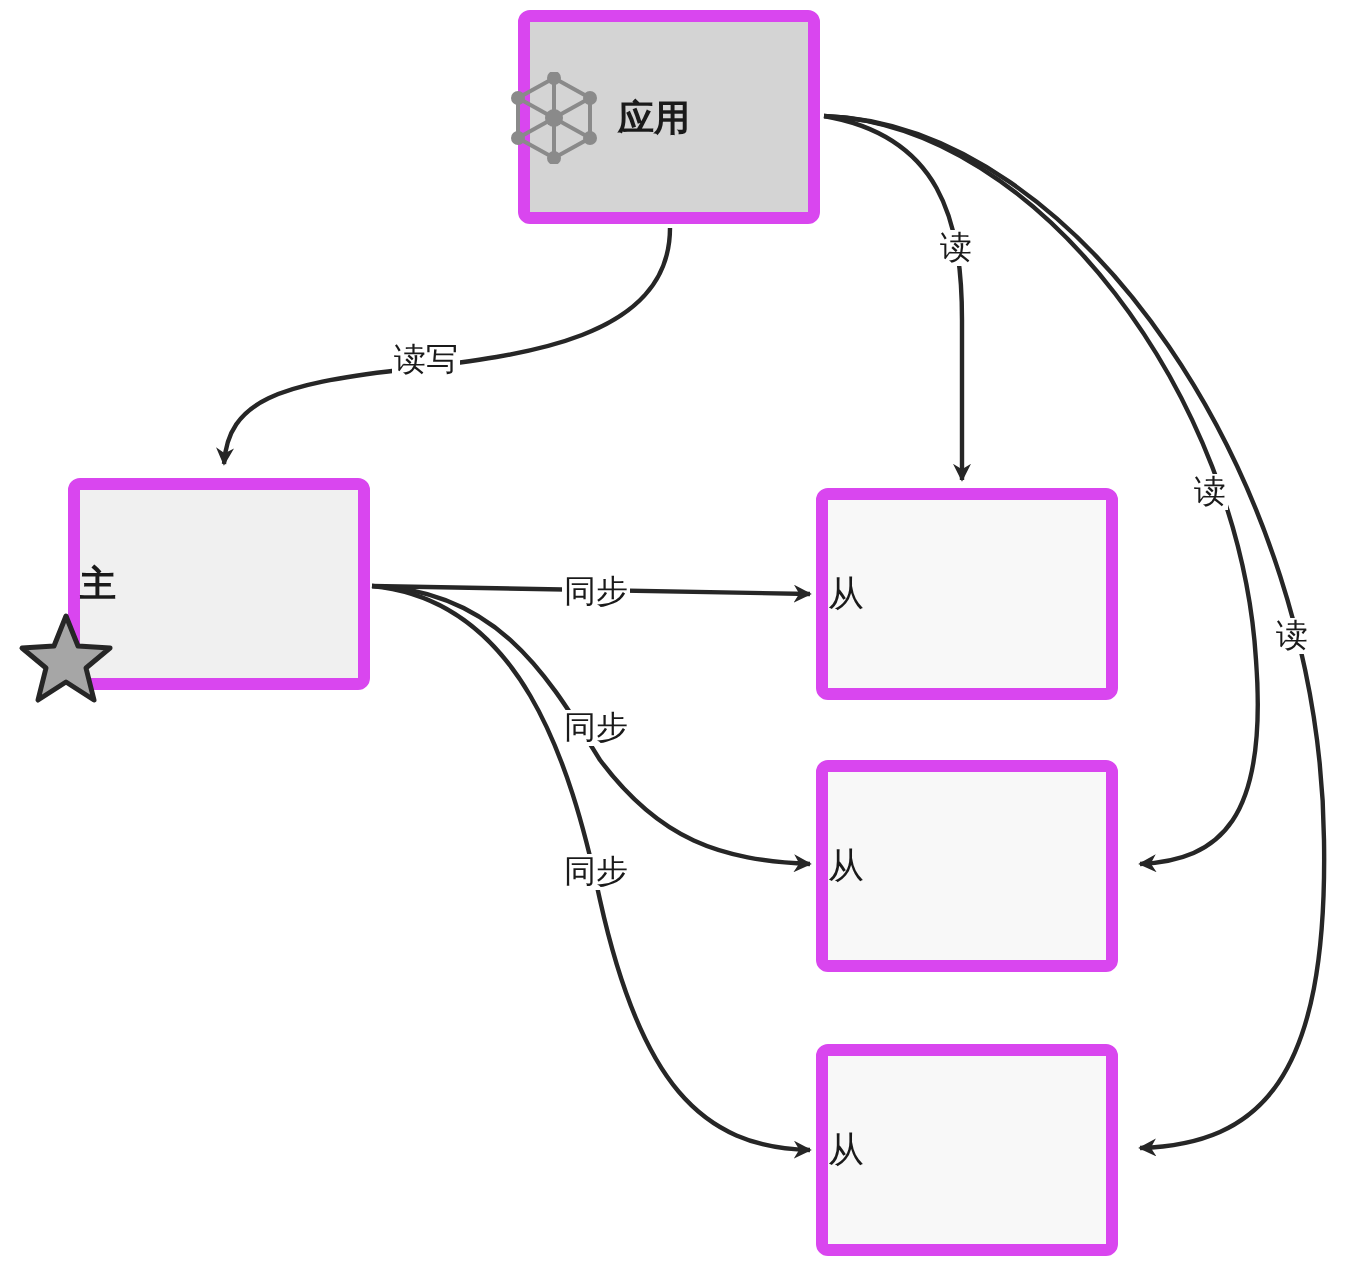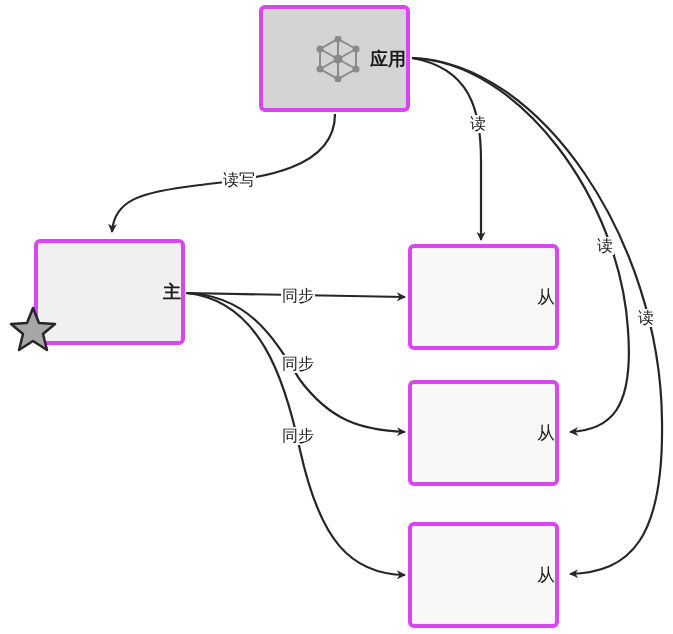--- a/index.html
+++ b/index.html
@@ -1,20 +1,20 @@
 <!DOCTYPE html>
 <html><head>
   <meta charset="utf-8">
   <style>
     html, body { margin: 0; padding: 0; background: #ffffff; }
     body { width: 673px; height: 634px; position: relative; overflow: hidden;
            font-family: "DejaVu Sans", sans-serif; }
     #canvas { position: absolute; left: 0; top: 0; width: 673px; height: 634px; }
-    .node { position: absolute; box-sizing: border-box; border: 4px solid #d946ef;
-            border-radius: 6px; display: flex; align-items: center; justify-content: flex-end;
+    .node { position: absolute; box-sizing: border-box; border: 6px solid #d946ef;
+            border-radius: 6px; display: flex; align-items: center; justify-content: flex-start;
             font-size: 18px; color: #1a1a1a; }
     .node-app { background: #d4d4d4; font-weight: bold; }
     .node-master { background: #f0f0f0; font-weight: bold; }
     .node-replica { background: #f8f8f8; }
     .app-inner { display: flex; align-items: center; gap: 10px; margin-left: -10px; }
     .edge-label { position: absolute; font-size: 16px; color: #1a1a1a; background: #ffffff;
                   line-height: 18px; padding: 0 1px; transform: translate(-50%, -50%); white-space: nowrap; }
     .star { position: absolute; left: 8px; top: 305px; width: 50px; height: 50px; }
   </style>
 </head>
@@ -35,21 +35,21 @@
 
   <path d="M412,58 C540,62 660,240 662,420 C664,540 630,572 570,574" fill="none" stroke="#262626" stroke-width="2.2" marker-end="url(#arrow)"></path>
 
   <path d="M186,293 L405,297" fill="none" stroke="#262626" stroke-width="2.2" marker-end="url(#arrow)"></path>
 
   <path d="M186,293 C250,295 275,340 300,380 C330,420 360,430 405,432" fill="none" stroke="#262626" stroke-width="2.2" marker-end="url(#arrow)"></path>
 
   <path d="M186,293 C260,300 285,380 300,450 C320,540 350,574 405,575" fill="none" stroke="#262626" stroke-width="2.2" marker-end="url(#arrow)"></path>
 </svg>
 
-<span class="edge-label" style="left:239px; top:180px;">读写</span>
+<span class="edge-label" style="left:213px; top:180px;">读写</span>
 <span class="edge-label" style="left:478px; top:124px;">读</span>
 <span class="edge-label" style="left:605px; top:246px;">读</span>
 <span class="edge-label" style="left:646px; top:318px;">读</span>
 <span class="edge-label" style="left:298px; top:296px;">同步</span>
 <span class="edge-label" style="left:298px; top:364px;">同步</span>
 <span class="edge-label" style="left:298px; top:436px;">同步</span>
 
 <div class="node node-app" style="left:259px; top:5px; width:151px; height:107px;">
   <div class="app-inner">
     <svg width="44" height="46" viewBox="0 0 44 46">

